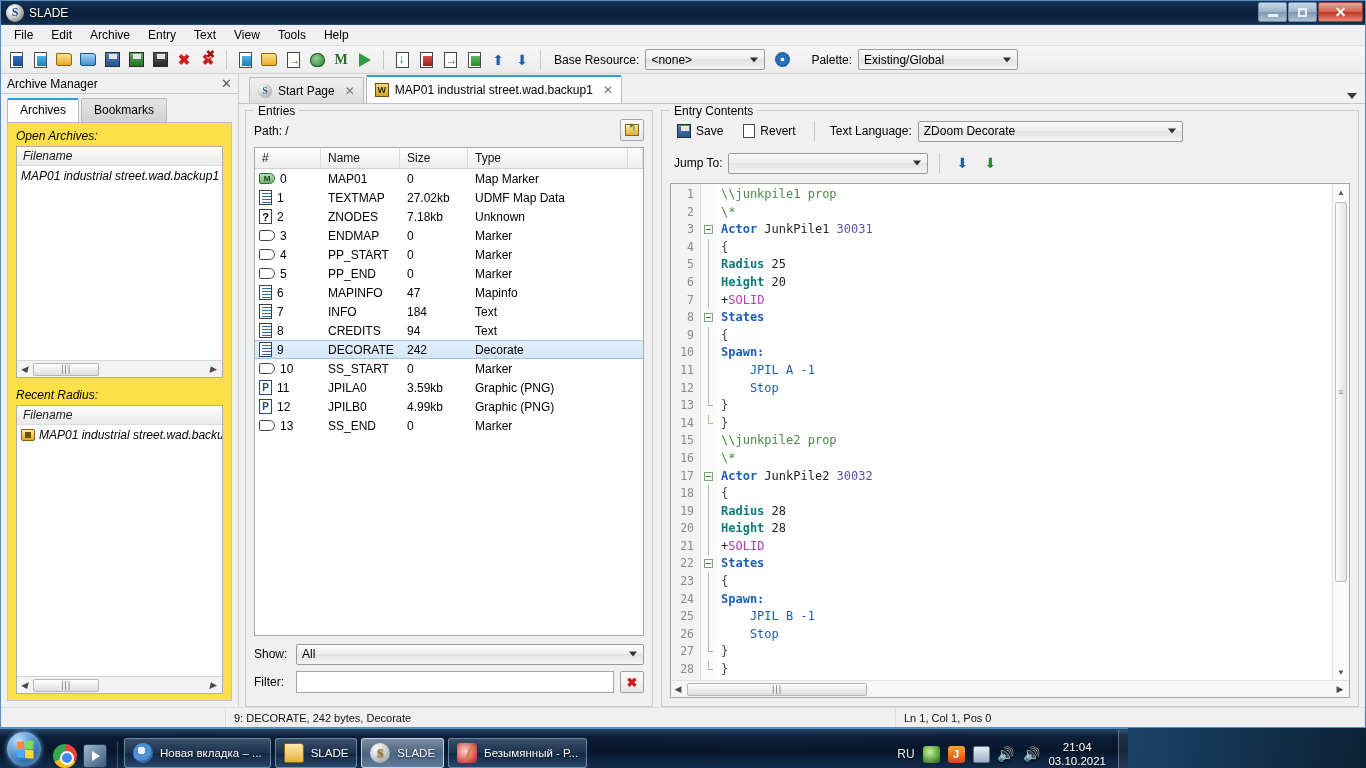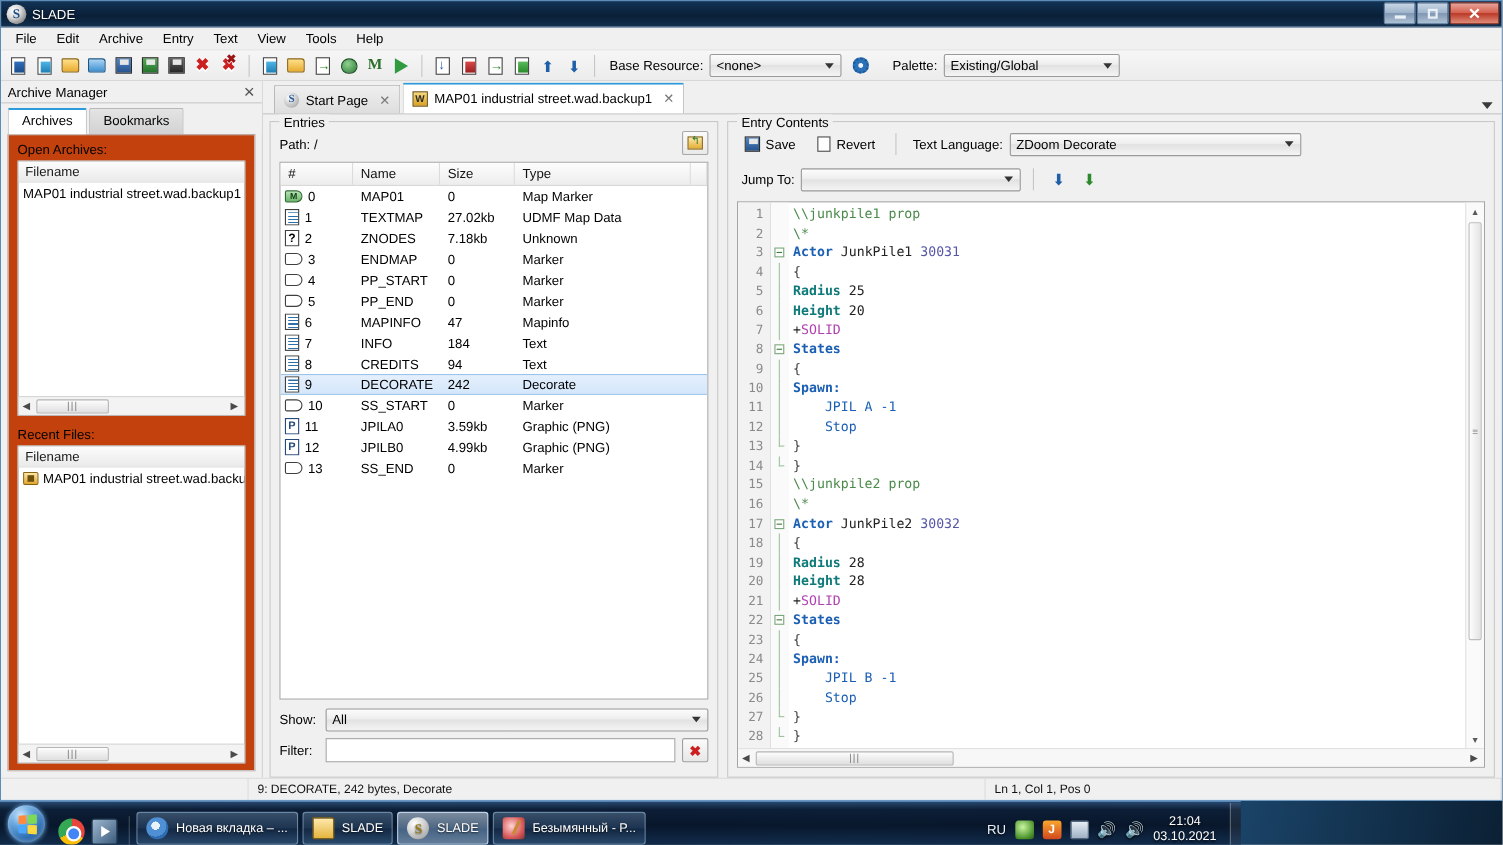--- a/index.html
+++ b/index.html
@@ -182,22 +182,22 @@
   }
   .am-tab.active {
     background:#fff; color:#000;
     border-top: 2px solid #2e9bdb;
     padding-top: 3px;
     position: relative; z-index:2;
   }
   #am-panel {
     flex: 1; margin: 0 6px 6px 6px; padding: 6px 8px;
     border: 1px solid #c4c4c4; border-top: 1px solid #b9b9b9;
-    background: #c2410c;
-    display: flex; flex-direction: column; min-height:0;
+    background: #fde047;
+    display: flex; flex-direction: column; min-height:0;font-style:italic;
   }
   .sec-label { font-size:12px; color:#000; margin-bottom:3px; }
   .listbox {
     background:#fff; border:1px solid #aeaeae;
     display:flex; flex-direction:column; min-height:0;
   }
   .list-head {
     height:19px; background:linear-gradient(180deg,#fcfcfc,#eaeaea);
     border-bottom:1px solid #ddd; display:flex; align-items:center;
     padding-left:6px; font-size:12px; color:#1a1a1a;
@@ -655,21 +655,21 @@
               <span>MAP01 industrial street.wad.backup1</span>
             </div>
           </div>
           <div class="hscroll">
             <span class="ar">◀</span>
             <span class="thumb">|||</span>
             <span class="ar right">▶</span>
           </div>
         </div>
 
-        <div class="sec-label" style="margin-top:10px;">Recent Files:</div>
+        <div class="sec-label" style="margin-top:10px;">Recent Radius:</div>
         <div class="listbox" style="flex:1;">
           <div class="list-head">Filename</div>
           <div class="list-body">
             <div class="list-row">
               <span class="mini-folder-icon"></span>
               <span>MAP01 industrial street.wad.backu</span>
             </div>
           </div>
           <div class="hscroll">
             <span class="ar">◀</span>

